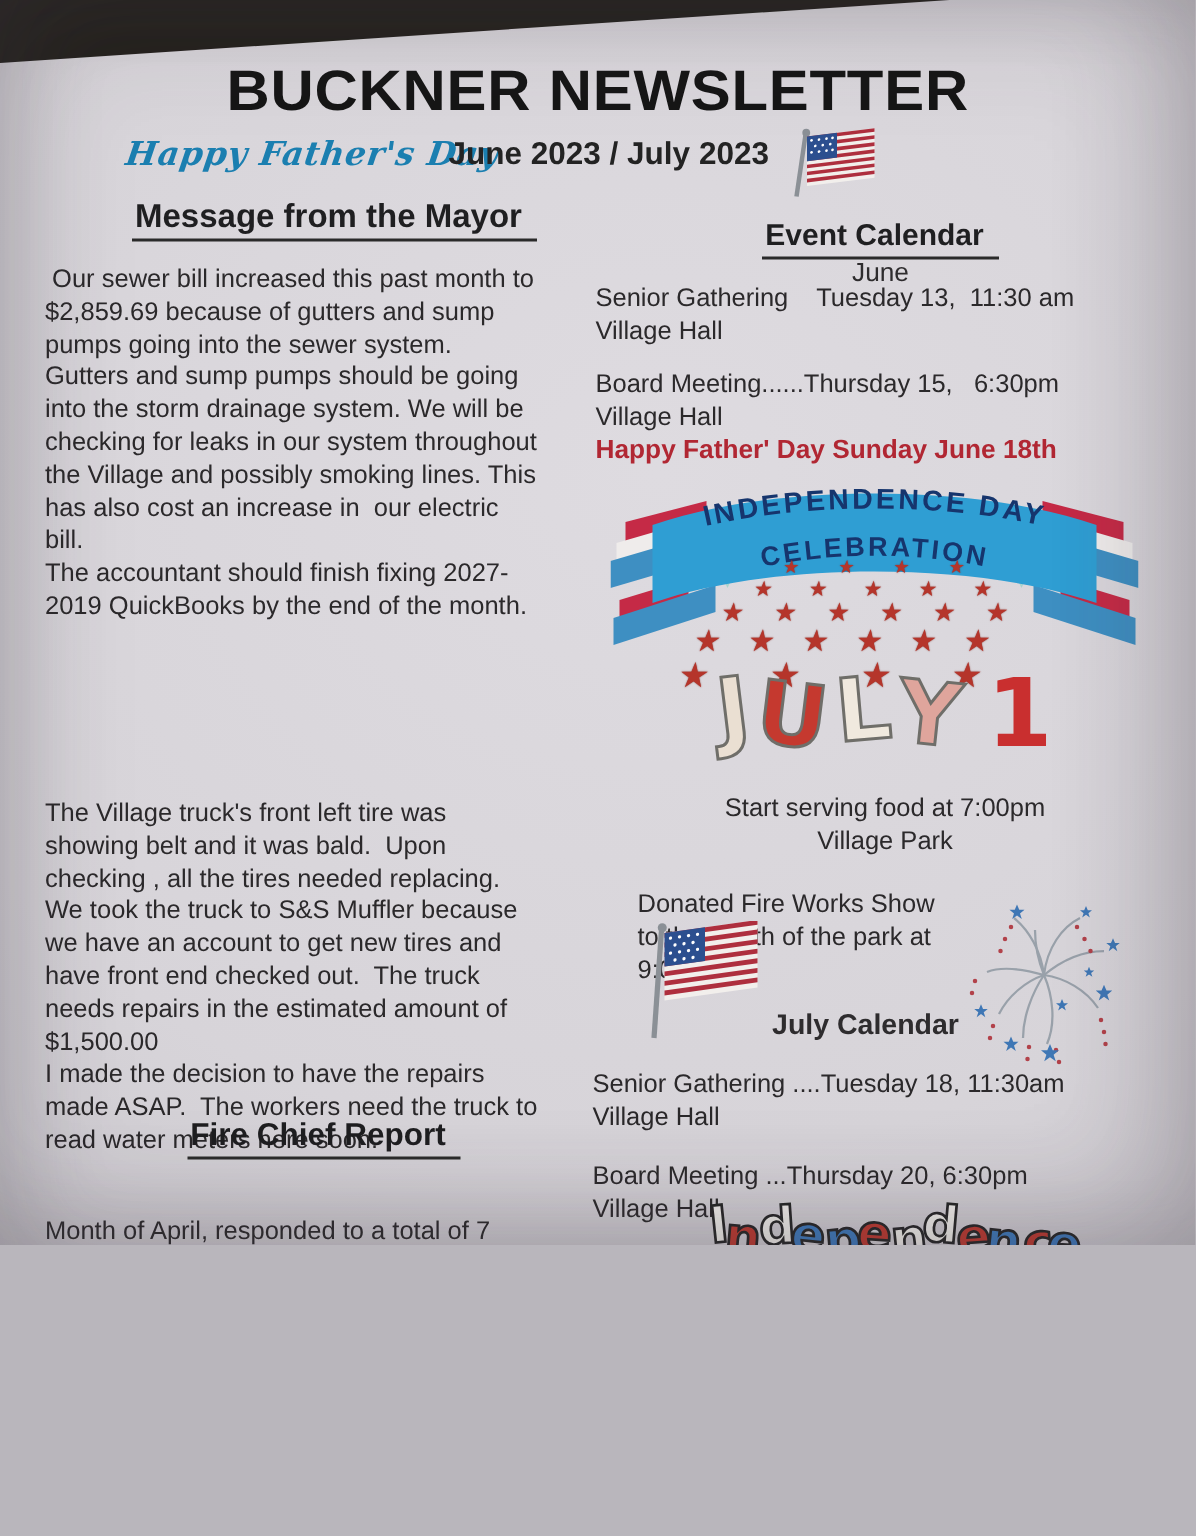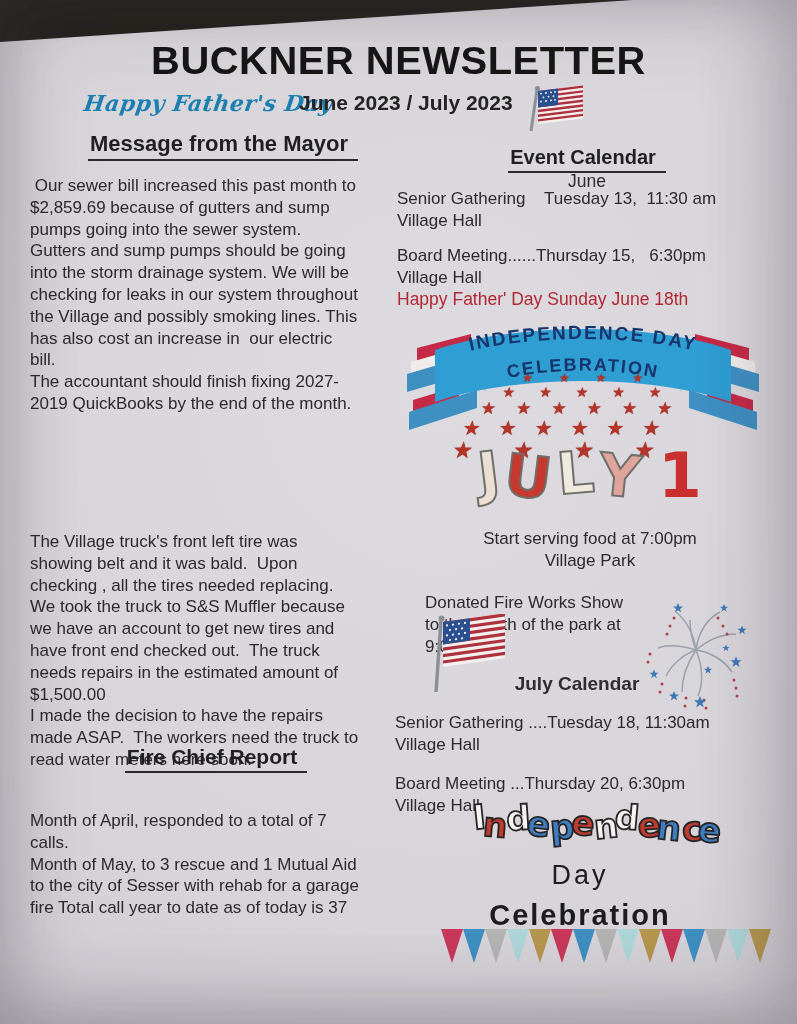--- a/index.html
+++ b/index.html
@@ -1,17 +1,17 @@
 <!DOCTYPE html>
 <html><head>
 <meta charset="utf-8">
 <style>
   html,body{margin:0;padding:0;background:#b9b6bc;}
   .page{
-    position:relative;width:797px;height:1024px;overflow:hidden;
+    position:relative;width:797px;height:830px;overflow:hidden;
     background:radial-gradient(130% 105% at 55% 38%, #dedbe0 0%, #d7d4d9 52%, #cac7cd 88%, #bfbcc2 100%);
     font-family:"Liberation Sans", sans-serif;color:#2e2c2e;
   }
   .page::after{content:"";position:absolute;inset:0;pointer-events:none;
     box-shadow:inset 0 0 90px rgba(62,56,66,.22), inset -30px -24px 70px rgba(62,56,66,.16), inset 25px 0 50px rgba(62,56,66,.10);}
   .photo-corner{position:absolute;top:0;left:0;width:633px;height:42px;background:#26231f;
     clip-path:polygon(0 0,100% 0,0 100%);filter:blur(.4px);}
   .abs{position:absolute;}
   .title{top:40px;left:0;width:797px;text-align:center;font-size:38px;font-weight:800;color:#161616;
     letter-spacing:.5px;transform:scaleX(1.05);}
@@ -19,21 +19,21 @@
     font-size:22px;color:#1b7fb0;transform:skewX(-8deg);letter-spacing:.5px;}
   .dates{top:91px;left:299px;font-size:21px;font-weight:bold;color:#232323;}
   .heading{font-weight:bold;color:#1f1f21;}
   .underline{border-bottom:2.5px solid #2a2a2a;padding:0 10px 2px 2px;display:inline-block;}
   .mayor-head{top:131px;left:88px;font-size:22px;}
   .para{left:30px;width:372px;font-size:17px;line-height:21.8px;white-space:pre-wrap;color:#2b292b;}
   .fire-head{top:745px;left:30px;width:372px;text-align:center;font-size:21px;}
   .rcol{left:397px;width:393px;font-size:17px;line-height:21.8px;white-space:pre-wrap;color:#2b292b;}
   .event-head{top:146px;left:397px;width:380px;text-align:center;font-size:20px;}
   .june-label{top:171px;left:397px;width:380px;text-align:center;font-size:17.5px;}
-  .fathers{top:289px;left:397px;width:393px;font-size:17.5px;font-weight:normal;color:#b12733;}
+  .fathers{top:289px;left:397px;width:393px;font-size:17.5px;font-weight:bold;color:#b12733;}
   .stars{top:372px;left:460px;width:250px;display:flex;flex-direction:column;gap:1px;transform:skewX(-6deg);}
   .star-row{display:flex;align-items:center;}
   .star{color:#b5352b;text-shadow:0 0 1px #7e241d;line-height:1;}
   .july-word{top:446px;left:400px;width:380px;display:flex;justify-content:center;align-items:flex-start;gap:5px;}
   .deco-letter{display:inline-block;font-weight:bold;font-family:"DejaVu Sans", sans-serif;line-height:.95;}
   .july-word .deco-letter{font-size:58px;-webkit-text-stroke:2px #6f6e69;}
   .july-word .deco-letter.solid{-webkit-text-stroke:0;font-size:63px;margin-left:12px;}
   .start-text{top:528px;left:390px;width:400px;text-align:center;}
   .donated{top:592px;left:425px;width:345px;text-align:left;}
   .july-cal-head{top:673px;left:397px;width:360px;text-align:center;font-size:19px;font-weight:bold;}

